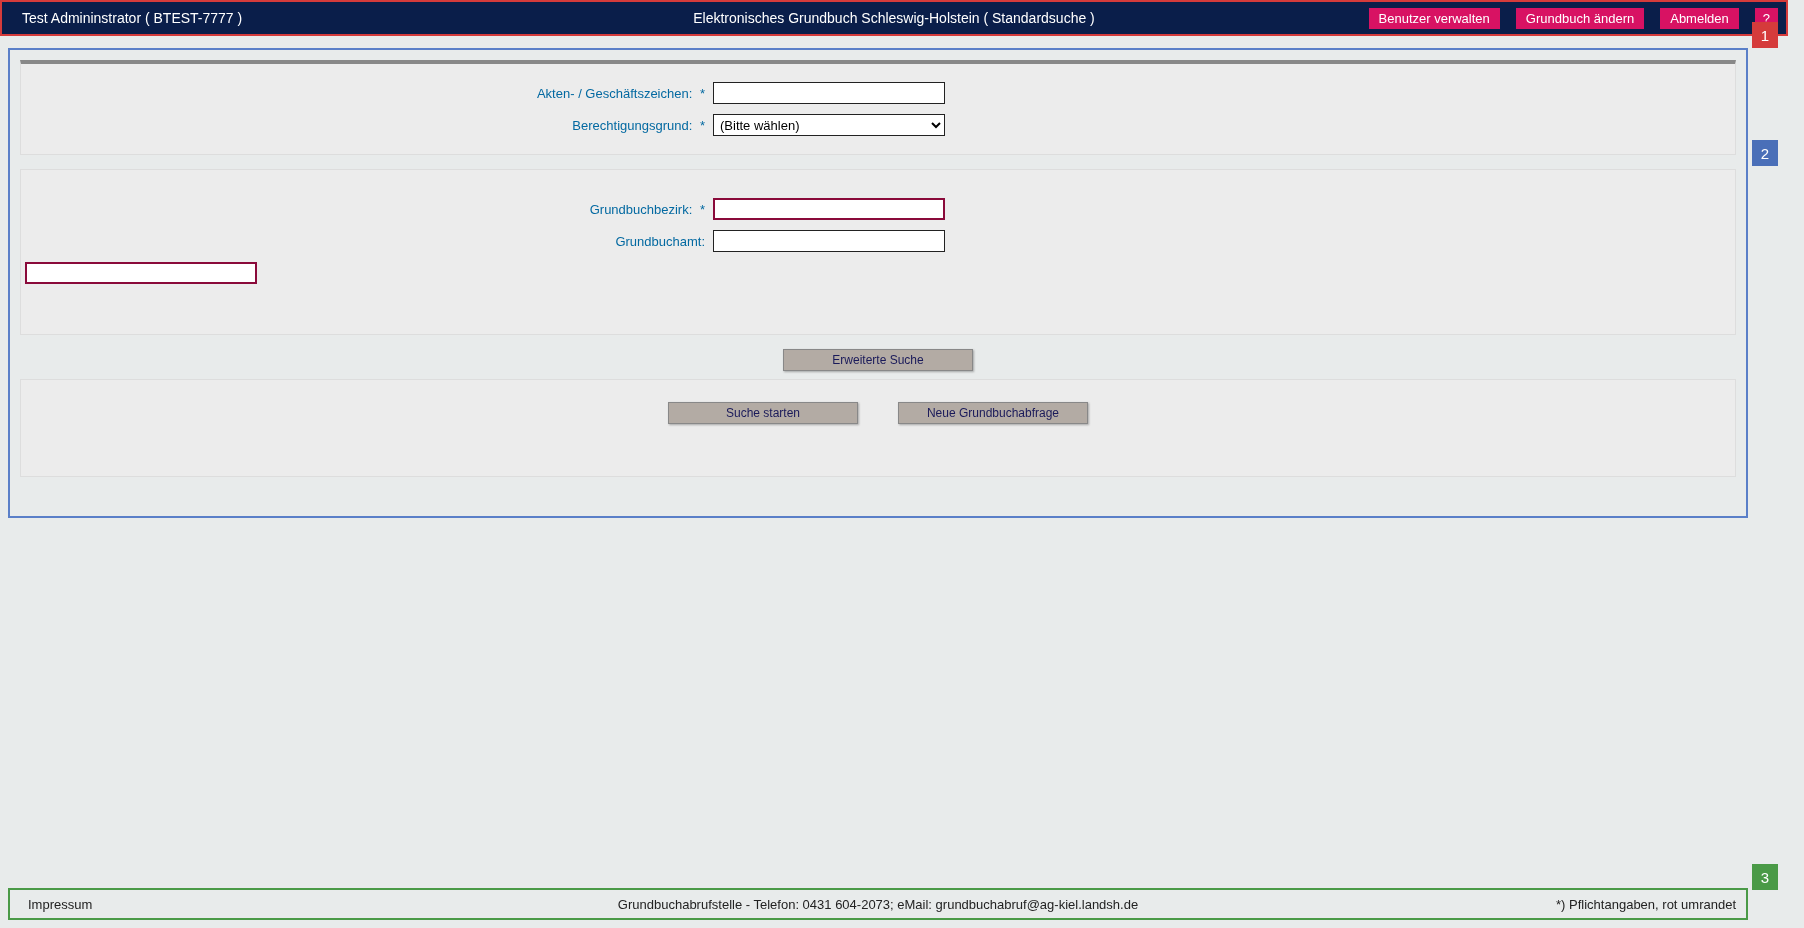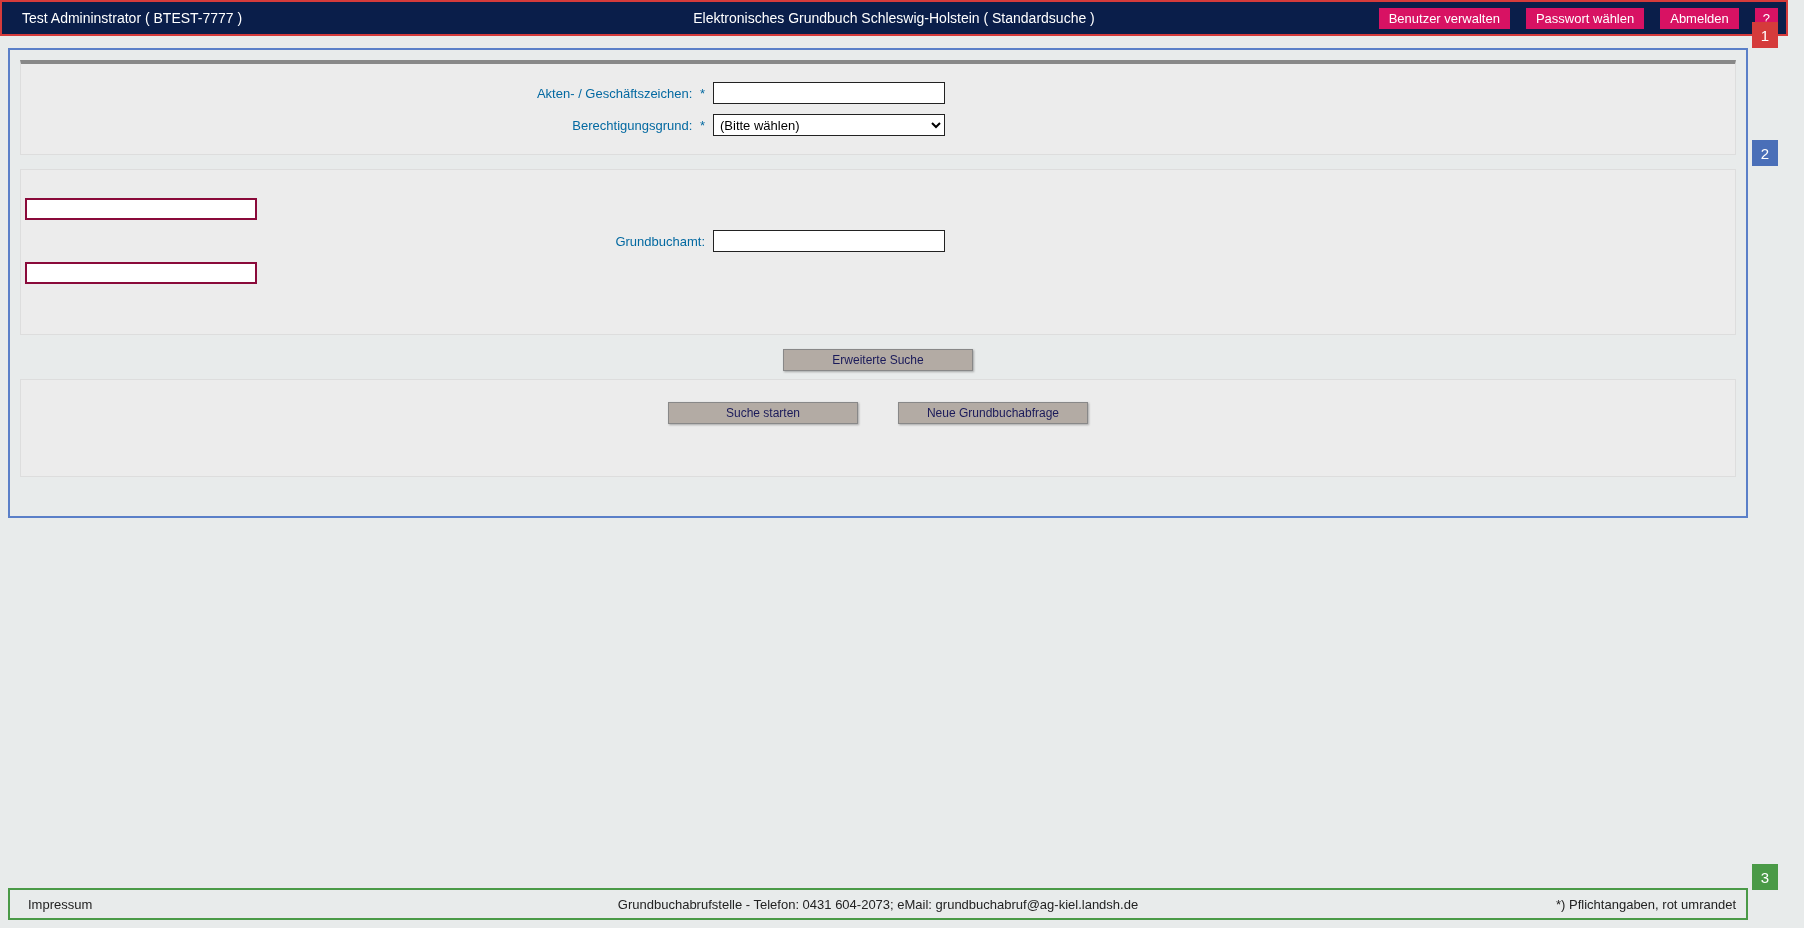--- a/index.html
+++ b/index.html
@@ -173,21 +173,21 @@
     .footer-right { margin-left: auto; }
   </style>
 </head>
 <body>
 
 <div class="header">
   <div class="header-user">Test Admininstrator  ( BTEST-7777 )</div>
   <div class="header-title">Elektronisches Grundbuch Schleswig-Holstein  ( Standardsuche )</div>
   <div class="header-actions">
     <button class="hdr-btn">Benutzer verwalten</button>
-    <button class="hdr-btn">Passwort wählen</button>
+    <button class="hdr-btn">Grundbuch ändern</button>
     <button class="hdr-btn">Abmelden</button>
     <button class="hdr-btn help">?</button>
   </div>
 </div>
 <div class="marker red marker1">1</div>
 
 <div class="main">
 
   <div class="panel top">
     <div class="form-row">
@@ -203,20 +203,24 @@
         <span class="req-star">*</span>
       </div>
       <select class="form-select">
         <option>(Bitte wählen)</option>
       </select>
     </div>
   </div>
 
   <div class="panel center">
     <div class="form-row">
+      <div class="form-label">
+        <span>Grundbuchbezirk:</span>
+        <span class="req-star">*</span>
+      </div>
       <input type="text" class="form-input red" style="">
     </div>
     <div class="form-row">
       <div class="form-label">
         <span>Grundbuchamt:</span>
       </div>
       <input type="text" class="form-input" style="">
     </div>
     <div class="form-row">
       <input type="text" class="form-input red" style="">

